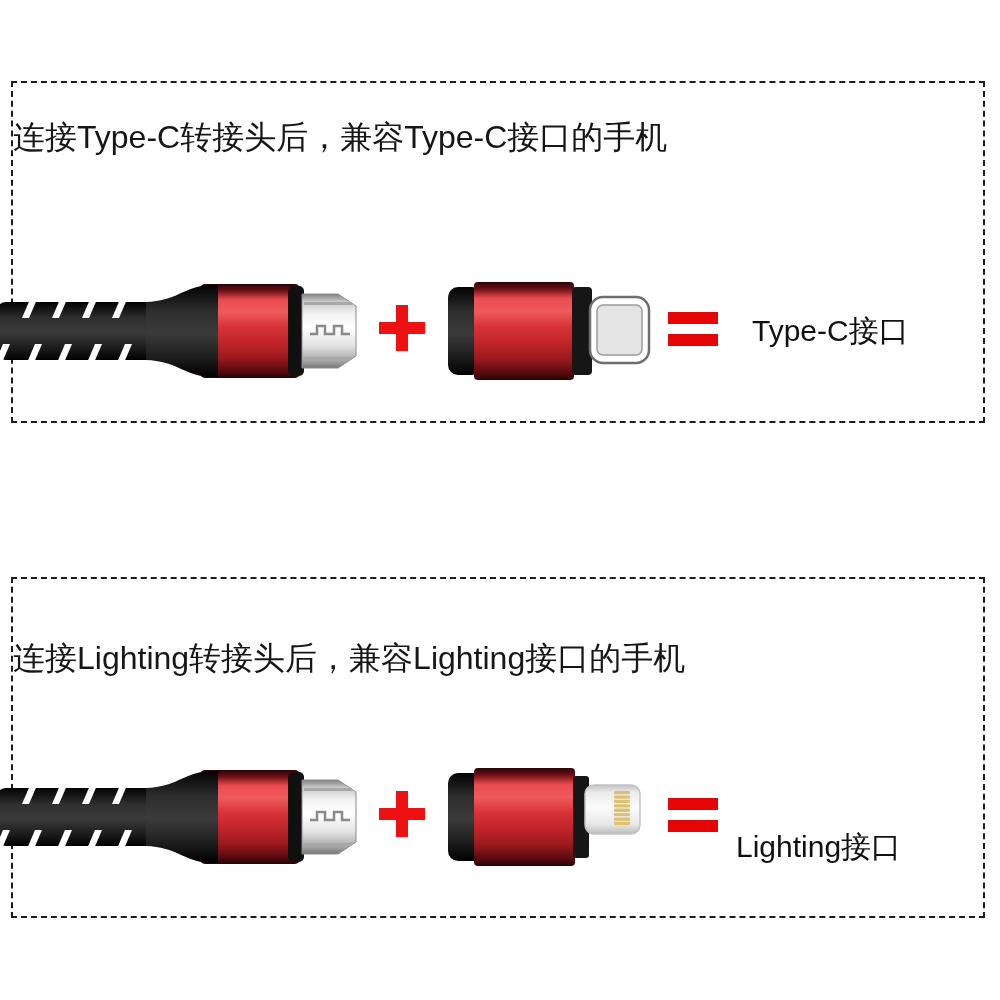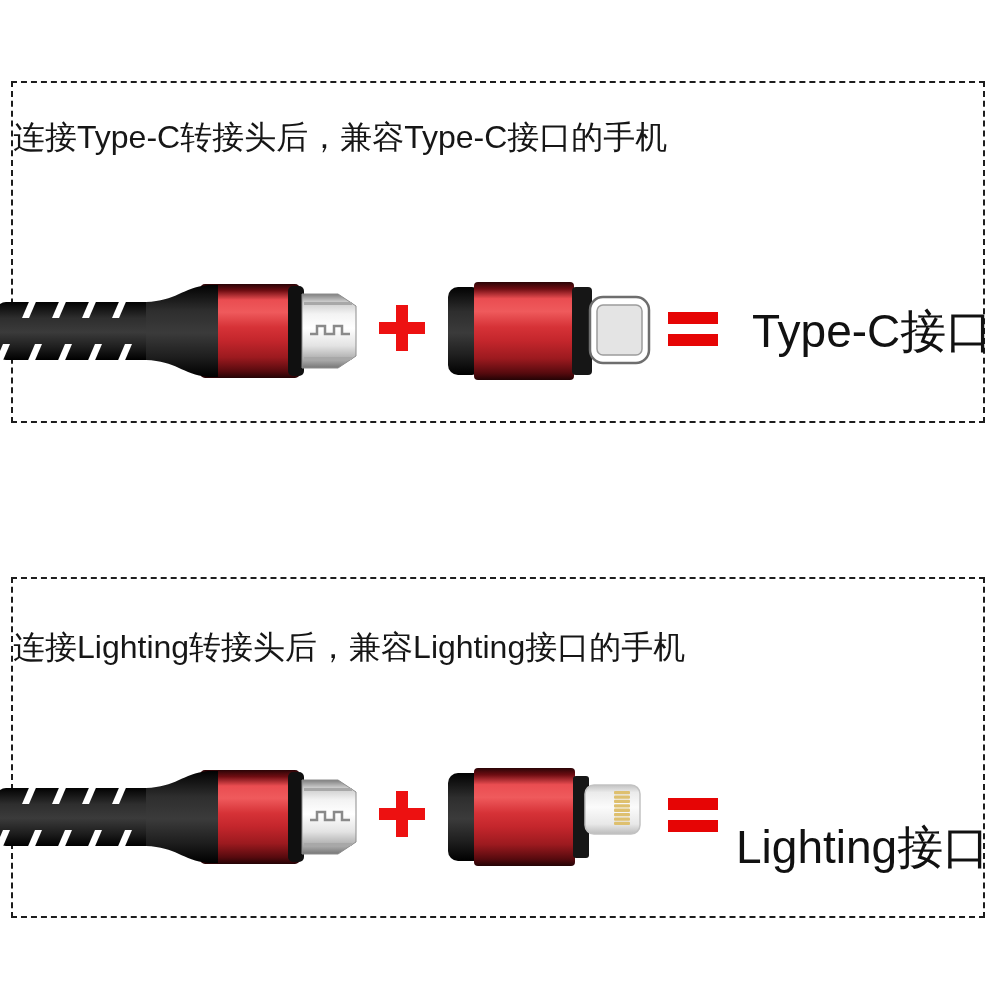--- a/index.html
+++ b/index.html
@@ -4,23 +4,23 @@
 <style>
   html,body{margin:0;padding:0;background:#ffffff;}
   .canvas{position:relative;width:1000px;height:1000px;background:#ffffff;overflow:hidden;
           font-family:"Liberation Sans","DejaVu Sans",sans-serif;}
   .panel{position:absolute;box-sizing:border-box;border:2px dashed #1c1c1c;background:#ffffff;}
   .panel-1{left:11px;top:81px;width:974px;height:342px;}
   .panel-2{left:11px;top:577px;width:974px;height:341px;}
   .panel-title{position:absolute;left:0;right:0;color:#161616;
                font-size:32px;line-height:56px;white-space:nowrap;letter-spacing:0;}
   .panel-1 .panel-title{top:26px;}
-  .panel-2 .panel-title{top:40px;}
+  .panel-2 .panel-title{top:51px;}
   .abs{position:absolute;z-index:5;}
-  .connector-label{position:absolute;z-index:5;color:#111111;font-size:46px;line-height:46px;white-space:nowrap;}
+  .connector-label{position:absolute;z-index:5;color:#111111;font-size:30px;line-height:46px;white-space:nowrap;}
   svg{display:block;}
 </style>
 </head>
 <body>
 
 <div class="canvas">
 
   <svg width="0" height="0" style="position:absolute" aria-hidden="true">
     <defs>
       <linearGradient id="gradRed" x1="0" y1="0" x2="0" y2="1">

